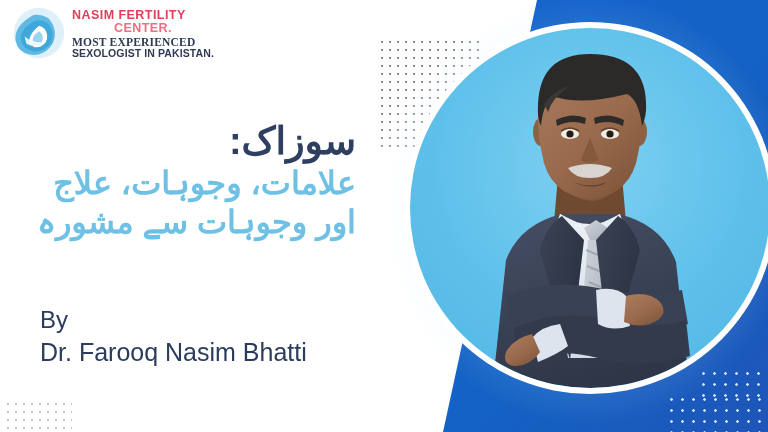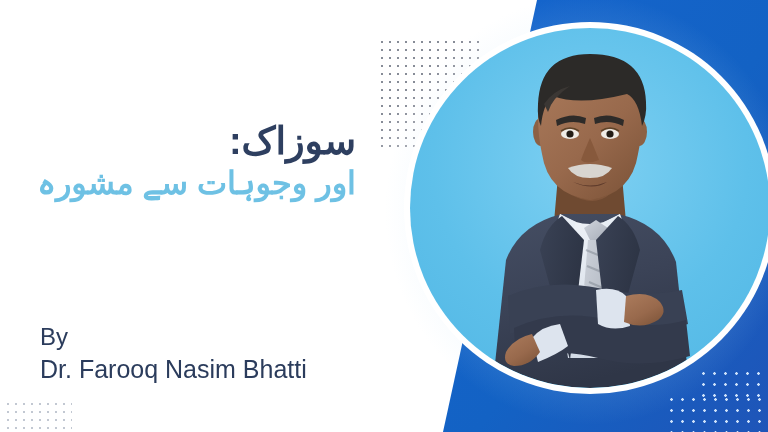--- a/index.html
+++ b/index.html
@@ -188,21 +188,20 @@
     position: absolute;
     left: 40px;
     top: 305px;
     z-index: 8;
     color: #2b3c5c;
     line-height: 1.28;
   }
   .byline-by {
     font-size: 24px;
     font-weight: 400;
-    margin-top: 17px;
   }
   .byline-name {
     font-size: 25px;
     font-weight: 400;
     white-space: nowrap;
   }
 </style>
 </head>
 <body>
 
@@ -319,23 +318,40 @@
           <path d="M158 140 q22 -8 44 0 q-6 10 -22 10 q-16 0 -22 -10 Z" fill="#d8d5d0"></path>
 
           <path d="M163 154 q17 7 34 0 q-14 9 -34 0 Z" fill="#5d3a2b"></path>
 
           <path d="M160 166 q20 10 40 0 q-16 14 -40 0 Z" fill="#8a5d41" opacity="0.6"></path>
         </g>
       </svg>
     </div>
   </div>
 
+  <div class="logo">
+    <svg class="logo-mark" viewBox="0 0 60 60" xmlns="http://www.w3.org/2000/svg">
+      <circle cx="30" cy="30" r="28" fill="#dff0fb"></circle>
+      <path d="M24 10 q16 -2 22 12 q5 14 -4 24 q-9 10 -22 8 q-14 -3 -16 -16 q-2 -16 20 -28 Z" fill="#5fb9e3"></path>
+      <path d="M27 16 q13 -1 17 10 q4 11 -4 19 q-8 7 -18 5 q-11 -3 -12 -13 q-1 -13 17 -21 Z" fill="#3ea8da"></path>
+      <path d="M30 22 q8 2 9 10 q1 9 -7 13 q-8 3 -12 -4 q-3 -8 10 -19 Z" fill="#ffffff"></path>
+      <path d="M30 28 q5 3 4 9 q-1 6 -6 7 q-5 0 -5 -6 q0 -6 7 -10 Z" fill="#9ad4ef"></path>
+      <path d="M14 34 q10 8 22 6 q-10 8 -20 2 Z" fill="#ffffff" opacity="0.85"></path>
+    </svg>
+    <div class="logo-text">
+      <span class="logo-l1">NASIM FERTILITY</span>
+      <span class="logo-l2">CENTER.</span>
+      <span class="logo-l3">MOST EXPERIENCED</span>
+      <span class="logo-l4">SEXOLOGIST IN PAKISTAN.</span>
+    </div>
+  </div>
 
   <div class="headline">
     <div class="headline-main">سوزاک:</div>
+    <div class="headline-sub">علامات، وجوہات، علاج</div>
     <div class="headline-sub">اور وجوہات سے مشورہ</div>
   </div>
 
   <div class="byline">
     <div class="byline-by">By</div>
     <div class="byline-name">Dr. Farooq Nasim Bhatti</div>
   </div>
 
 </div>
 

